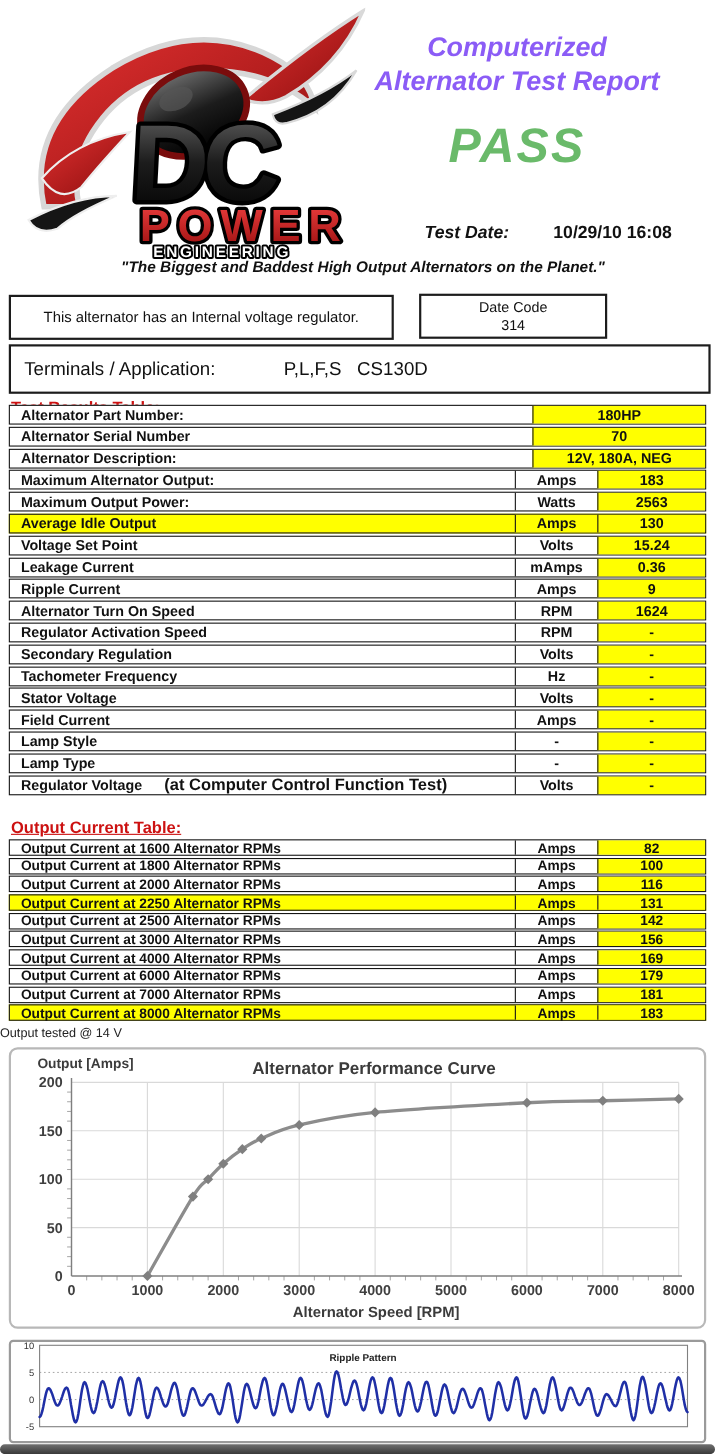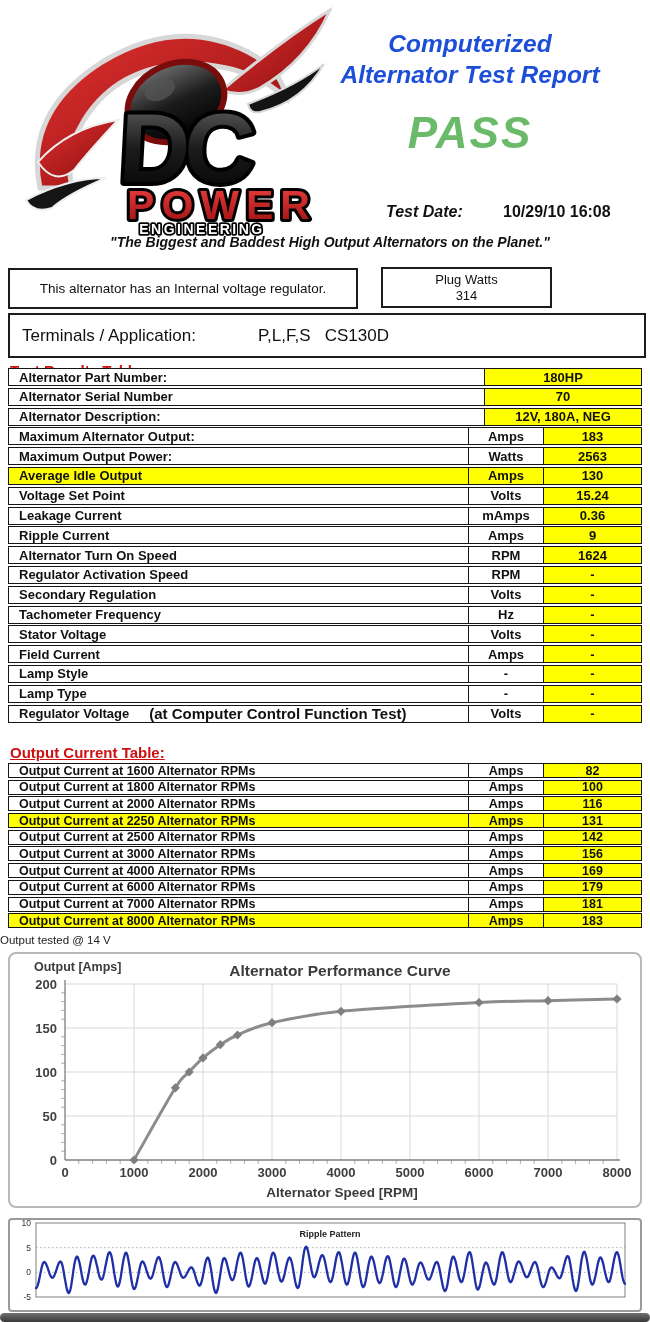--- a/index.html
+++ b/index.html
@@ -2,21 +2,21 @@
 <html><head>
 <meta charset="utf-8">
 <style>
   html,body{margin:0;padding:0;background:#fff;}
   .page{position:relative;width:650px;height:1322px;background:#fff;
         font-family:"Liberation Sans",sans-serif;color:#111;overflow:hidden;}
   .abs{position:absolute;}
 
   
   .title-line{left:295px;width:350px;text-align:center;font-weight:bold;font-style:italic;
-              color:#1d4ed8;font-size:24.5px;line-height:28px;}
+              color:#8b5cf6;font-size:24.5px;line-height:28px;}
   .pass{left:295px;top:108px;width:350px;text-align:center;font-weight:bold;font-style:italic;
         color:#6ABA6A;font-size:44px;letter-spacing:2px;}
   .testdate-label{left:386px;top:203px;font-weight:bold;font-style:italic;font-size:16px;}
   .testdate-value{left:503px;top:203px;font-weight:bold;font-size:16px;}
   .tagline{left:0;top:234px;width:660px;text-align:center;font-weight:bold;font-style:italic;font-size:14px;}
 
   
   .ibox{border:2px solid #1c1c1c;background:#fff;display:flex;align-items:center;justify-content:center;}
   .reg-box{left:8px;top:268px;width:346px;height:37px;font-size:13.5px;}
   .plug-box{left:381px;top:267px;width:167px;height:37px;flex-direction:column;font-size:13px;line-height:16px;}
@@ -95,21 +95,21 @@
   <div class="abs title-line" style="top:61px;">Alternator Test Report</div>
   <div class="abs pass">PASS</div>
   <div class="abs testdate-label">Test Date:</div>
   <div class="abs testdate-value">10/29/10 16:08</div>
   <div class="abs tagline">"The Biggest and Baddest High Output Alternators on the Planet."</div>
 
   <div class="abs ibox reg-box">
     <span>This alternator has an Internal voltage regulator.</span>
   </div>
   <div class="abs ibox plug-box">
-    <span>Plug Watts</span>
+    <span>Date Code</span>
     <span>314</span>
   </div>
   <div class="abs ibox term-box">
     <span class="lbl">Terminals / Application:</span>
     <span class="val">P,L,F,S   CS130D</span>
   </div>
 
   <div class="abs sec-head h-test">Test Results Table:</div>
   <div class="abs tbl t-test" id="test-table">
       <div class="tr-row">

